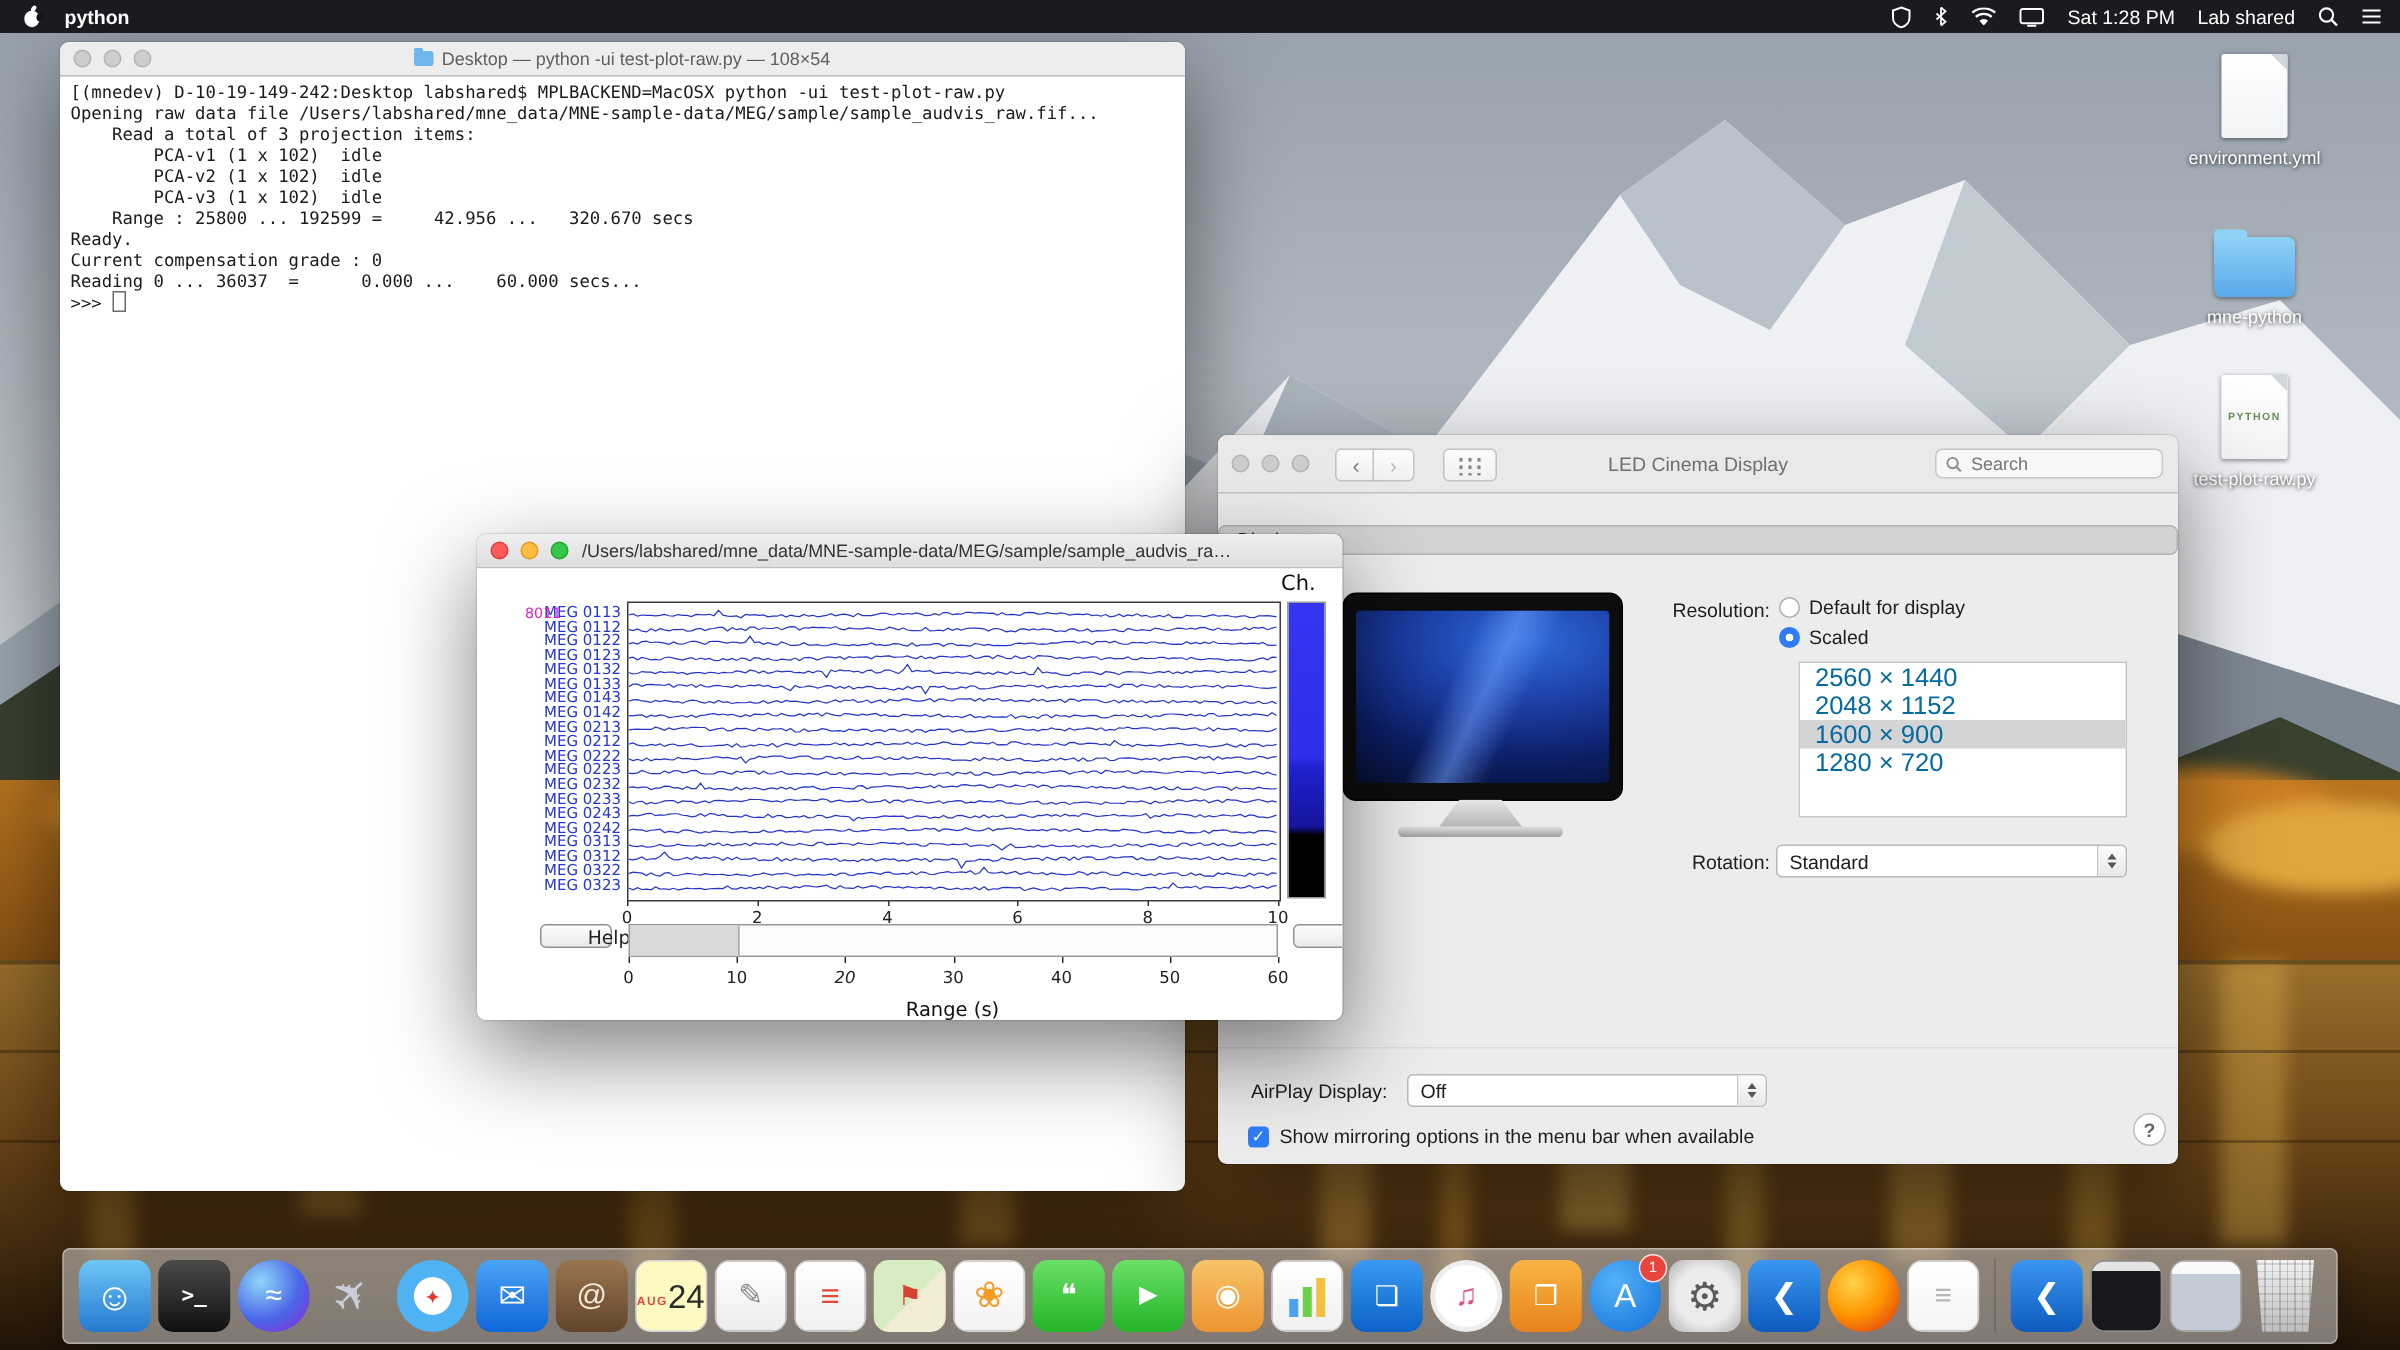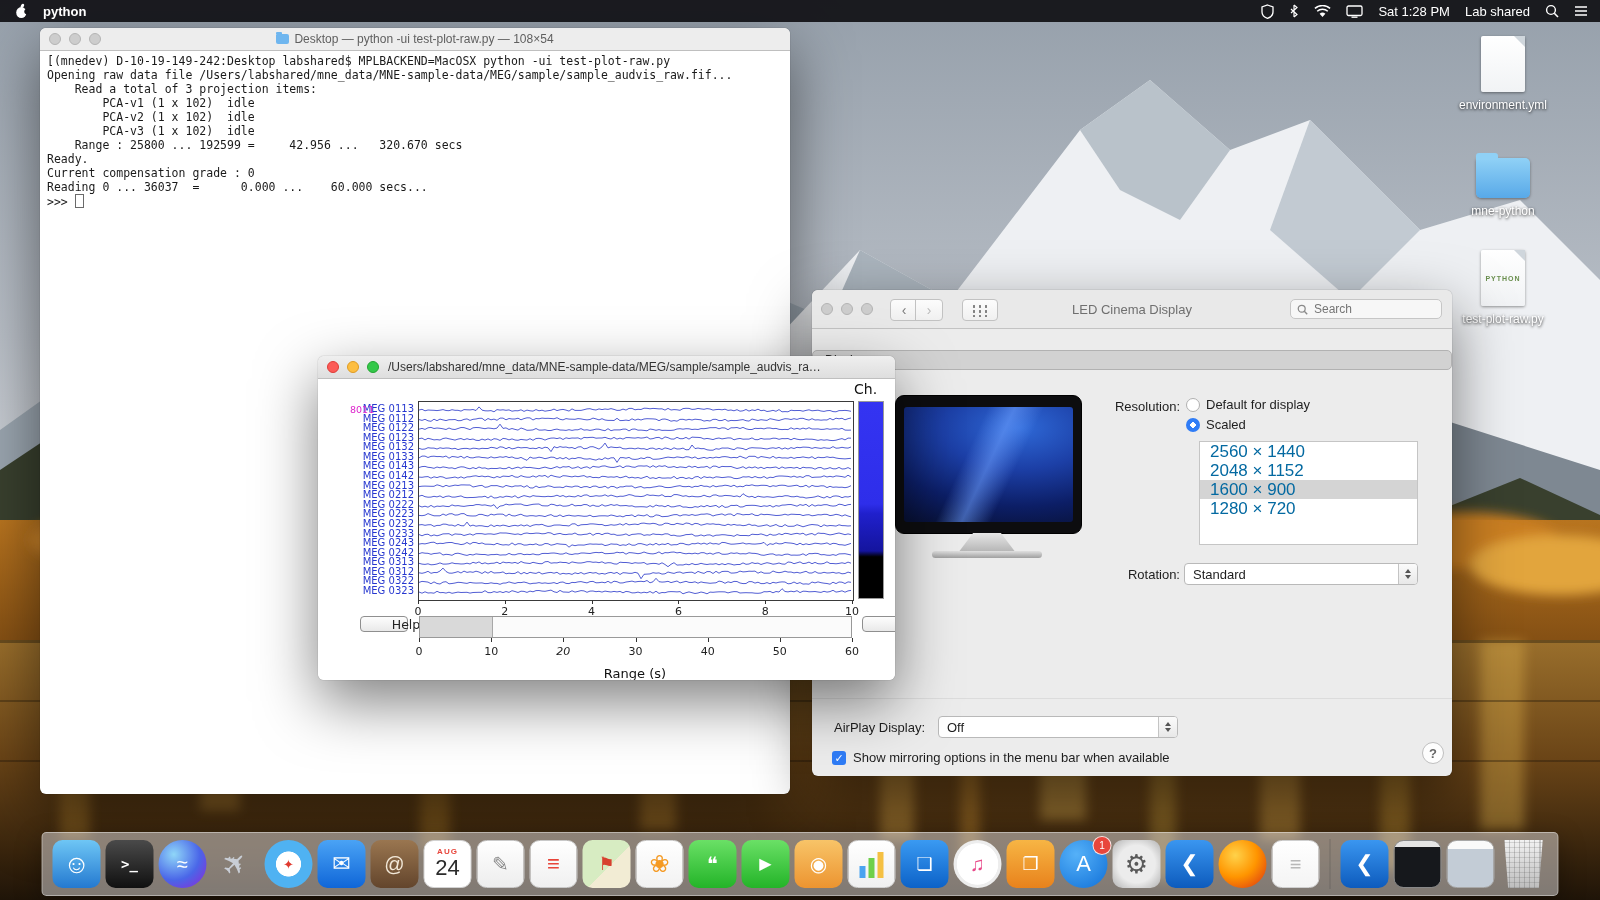--- a/index.html
+++ b/index.html
@@ -172,21 +172,21 @@
     display:flex;align-items:center;gap:5px;padding:6px 10px;z-index:50;
     background:rgba(243,245,248,0.45);border:1px solid rgba(255,255,255,0.4);
     border-radius:5px;box-shadow:0 8px 26px rgba(0,0,0,.35);}
   .dock-item{width:48px;height:48px;position:relative;}
   .dock-ic{width:48px;height:48px;border-radius:10px;display:flex;align-items:center;
     justify-content:center;position:relative;box-sizing:border-box;}
   .dock-ic.circle{border-radius:50%;}
   .dock-ic .glyph{font-size:22px;color:#fff;line-height:1;display:block;}
   .dock-ic .glyph.mono{font-family:"DejaVu Sans Mono",monospace;font-weight:bold;}
   .dock-sep{width:1px;height:50px;background:rgba(70,70,70,.35);margin:0 5px;}
-  .t-calendar{background:#ffffff;flex-direction:column;justify-content:flex-start;
+  .t-calendar{background:#fef9c3;flex-direction:row;justify-content:flex-start;
     border:1px solid #d2d2d2;}
   .cal-m{font-size:8px;font-weight:bold;color:#e8463c;margin-top:6px;letter-spacing:1px;}
   .cal-d{font-size:22px;color:#2b2b2b;line-height:1;margin-top:1px;}
   .t-bars{align-items:flex-end;gap:3px;padding-bottom:9px;}
   .t-bars i{display:block;width:6px;}
   .t-bars .b1{height:12px;background:#4aa3f0;}
   .t-bars .b2{height:20px;background:#6ed04a;}
   .t-bars .b3{height:26px;background:#f5c042;}
   .t-trash{background:
     repeating-linear-gradient(90deg,rgba(90,90,90,.28) 0 1px,transparent 1px 5px),

